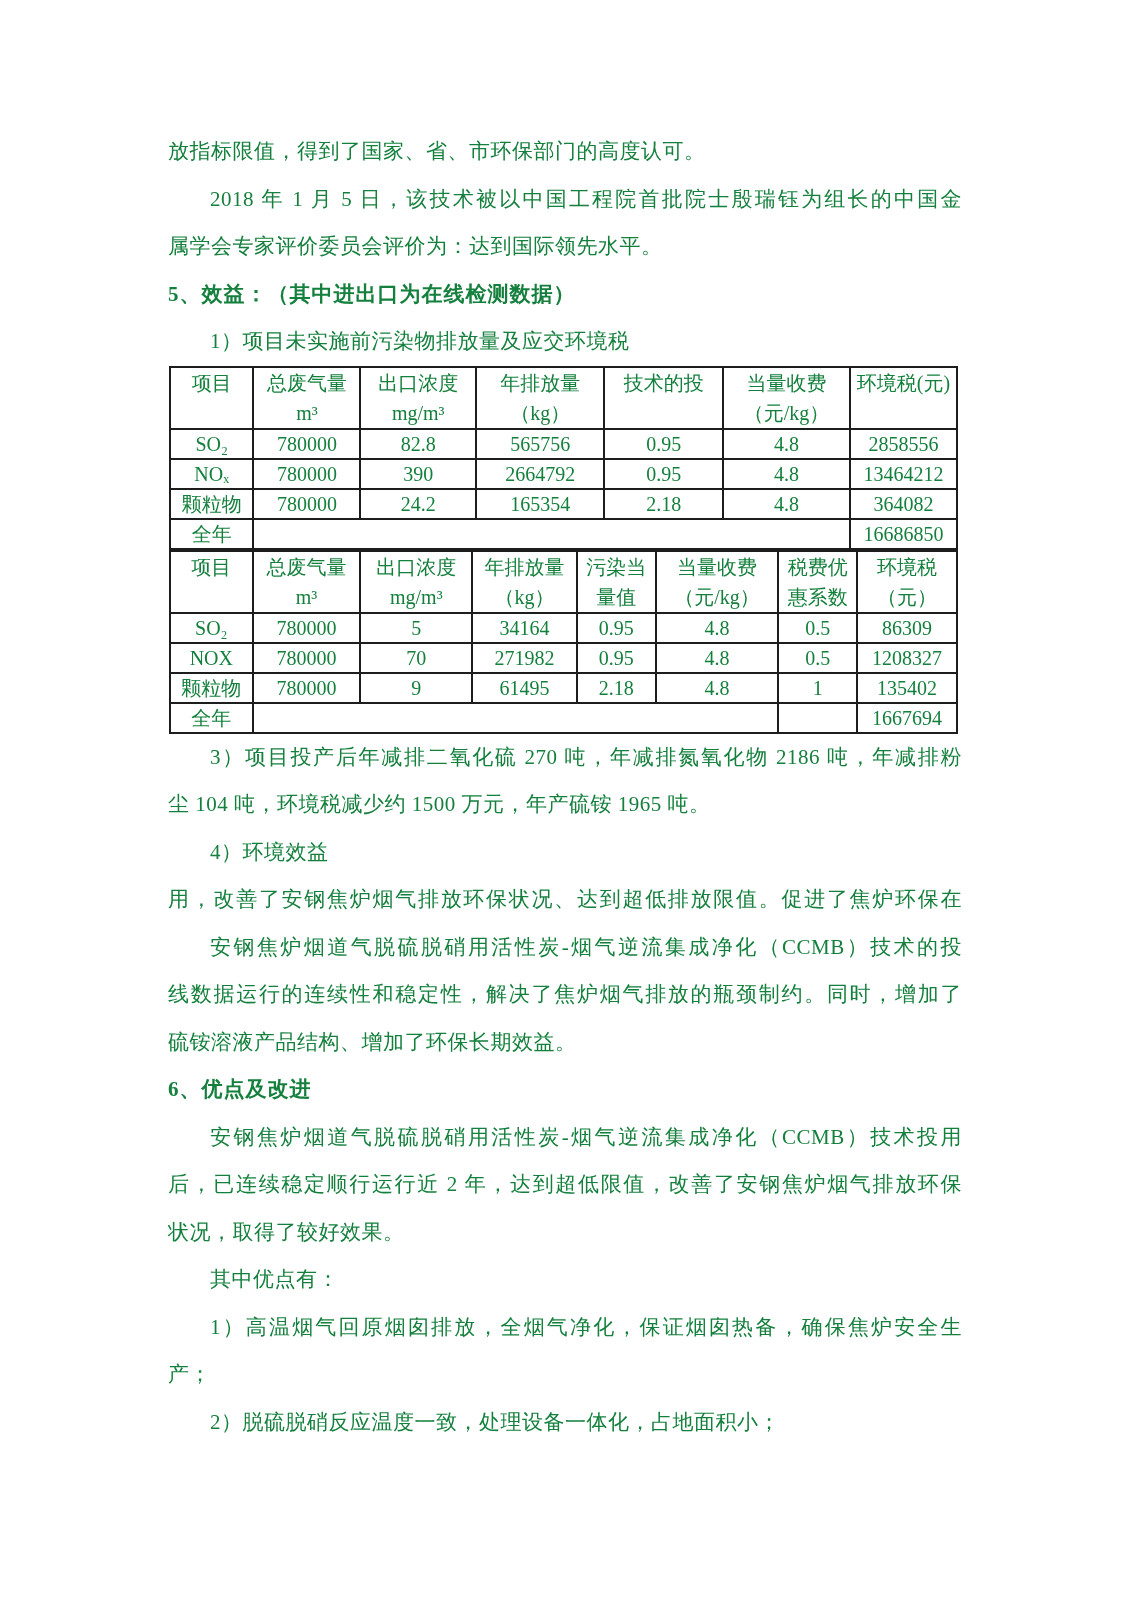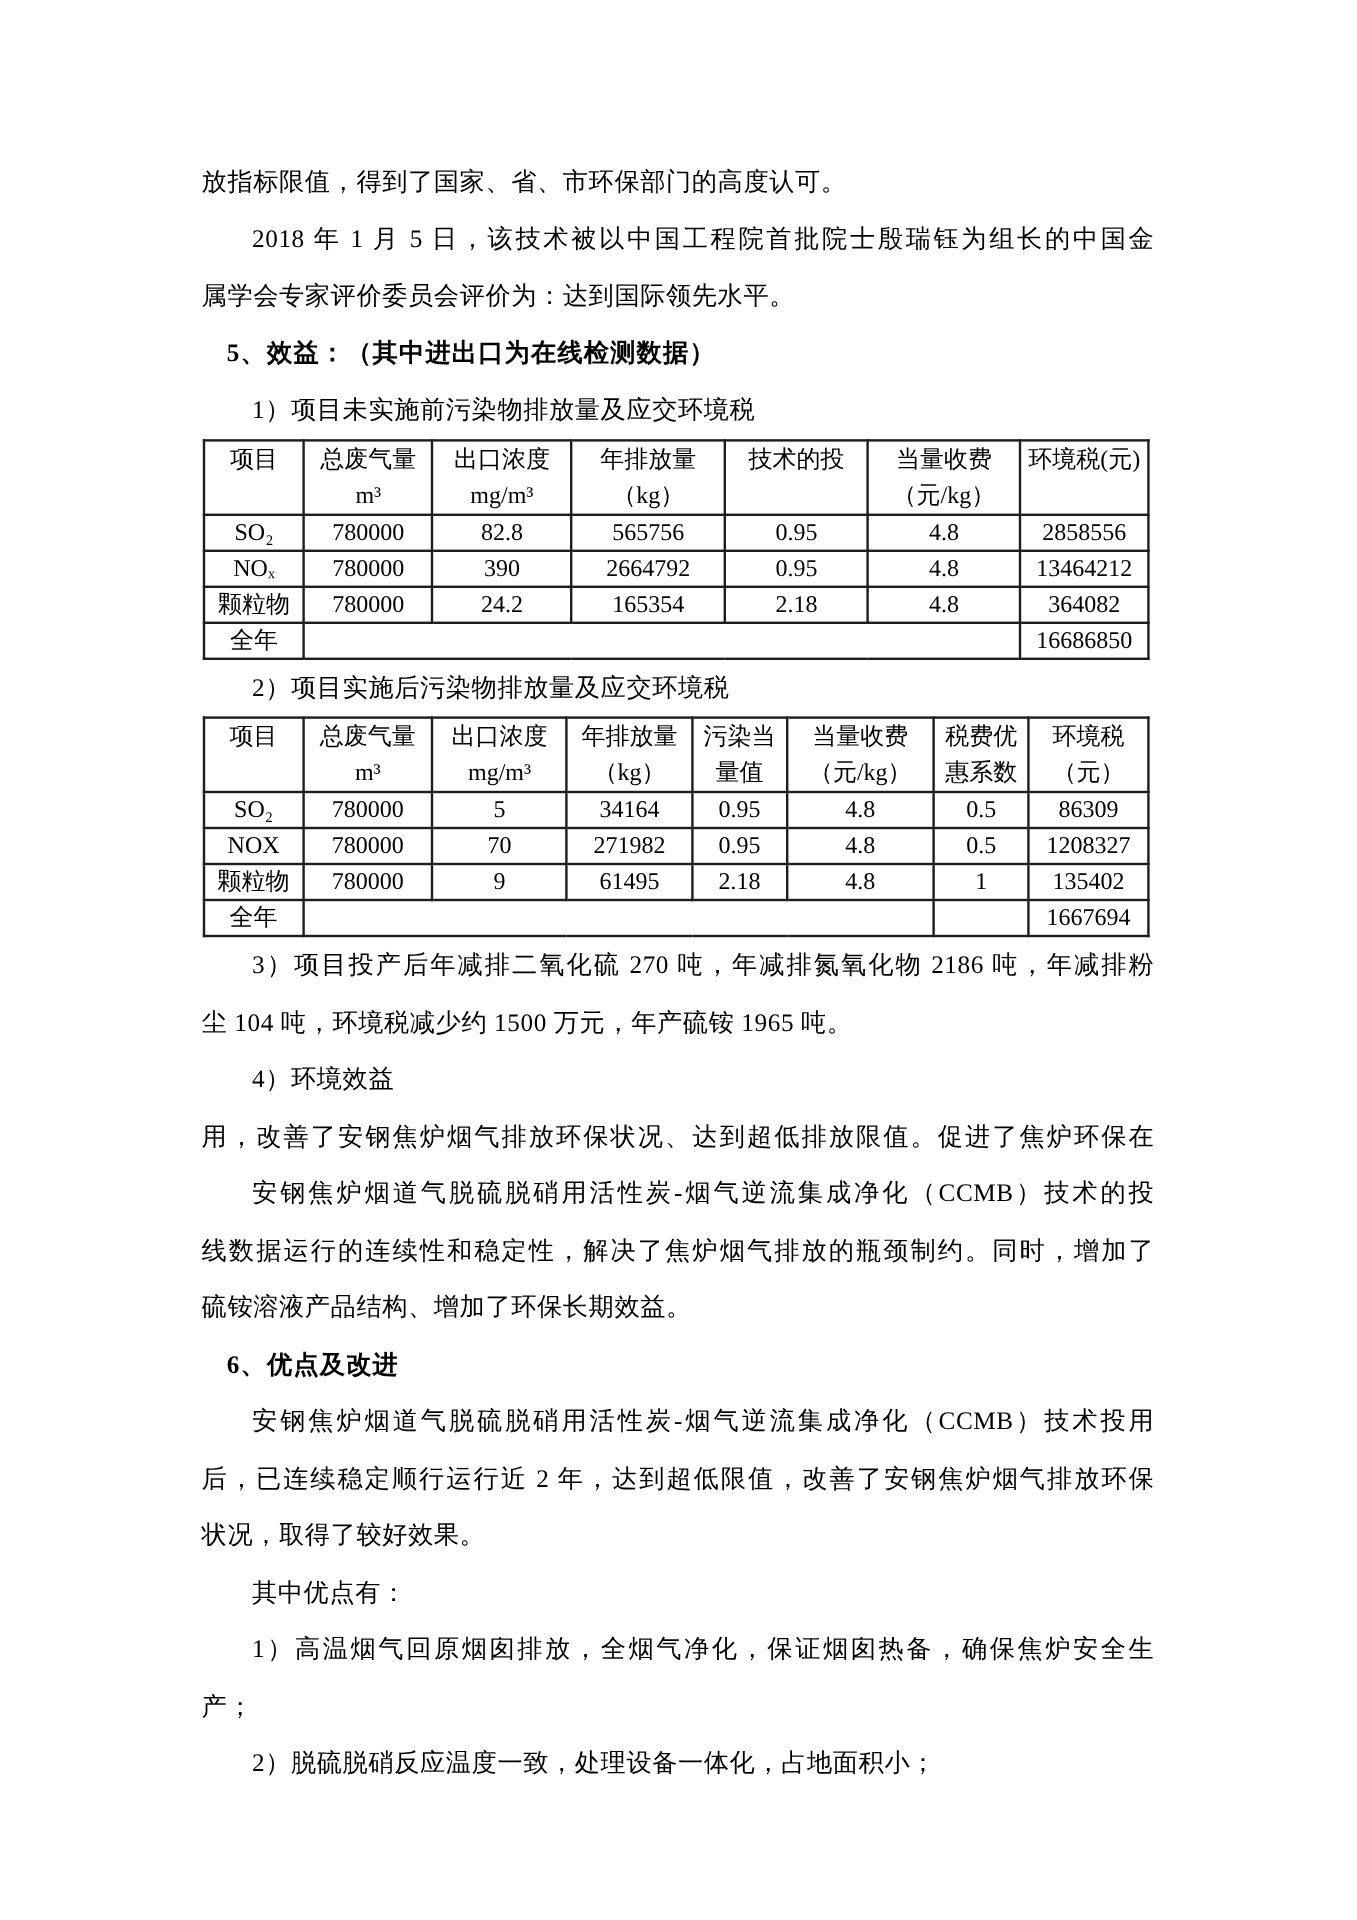--- a/index.html
+++ b/index.html
@@ -1,37 +1,37 @@
 <!DOCTYPE html>
 <html><head>
 <meta charset="utf-8">
 <style>
   html,body { margin:0; padding:0; background:#ffffff; }
   .page {
     position:relative;
     width:1131px; height:1600px;
     background:#ffffff;
-    color:#000000;
+    color:#15803d;
     font-family:"Liberation Serif","DejaVu Serif",serif;
     overflow:hidden;
   }
   .content {
     position:absolute;
     left:168px; top:128px;
     width:794px;
   }
   .ln {
     font-size:21px;
     line-height:47.5px;
     white-space:nowrap;
     letter-spacing:0.5px;
   }
   .fill { text-align:justify; text-align-last:justify; }
   .ind  { text-indent:42px; }
-  .bold { font-weight:bold; letter-spacing:1px;margin-left:21px; }
+  .bold { font-weight:bold; letter-spacing:1px; }
 
   table.t {
     border-collapse:collapse;
     table-layout:fixed;
     width:789px;
     margin:0 0 0 1px;
   }
   table.t td {
     border:2px solid #1d1d1d;
     text-align:center;
@@ -130,21 +130,20 @@
           <td>364082</td>
         </tr>
         <tr class="drow">
           <td>全年</td>
           <td colspan="5"></td>
           <td>16686850</td>
         </tr>
       </tbody>
     </table>
 
-    <div class="ln ind">2）项目实施后污染物排放量及应交环境税</div>
 
     <table class="t">
       <colgroup>
         <col style="width:10.5%">
           <col style="width:13.7%">
           <col style="width:14.2%">
         <col style="width:13.3%">
           <col style="width:10.0%">
           <col style="width:15.6%">
         <col style="width:10.0%">

